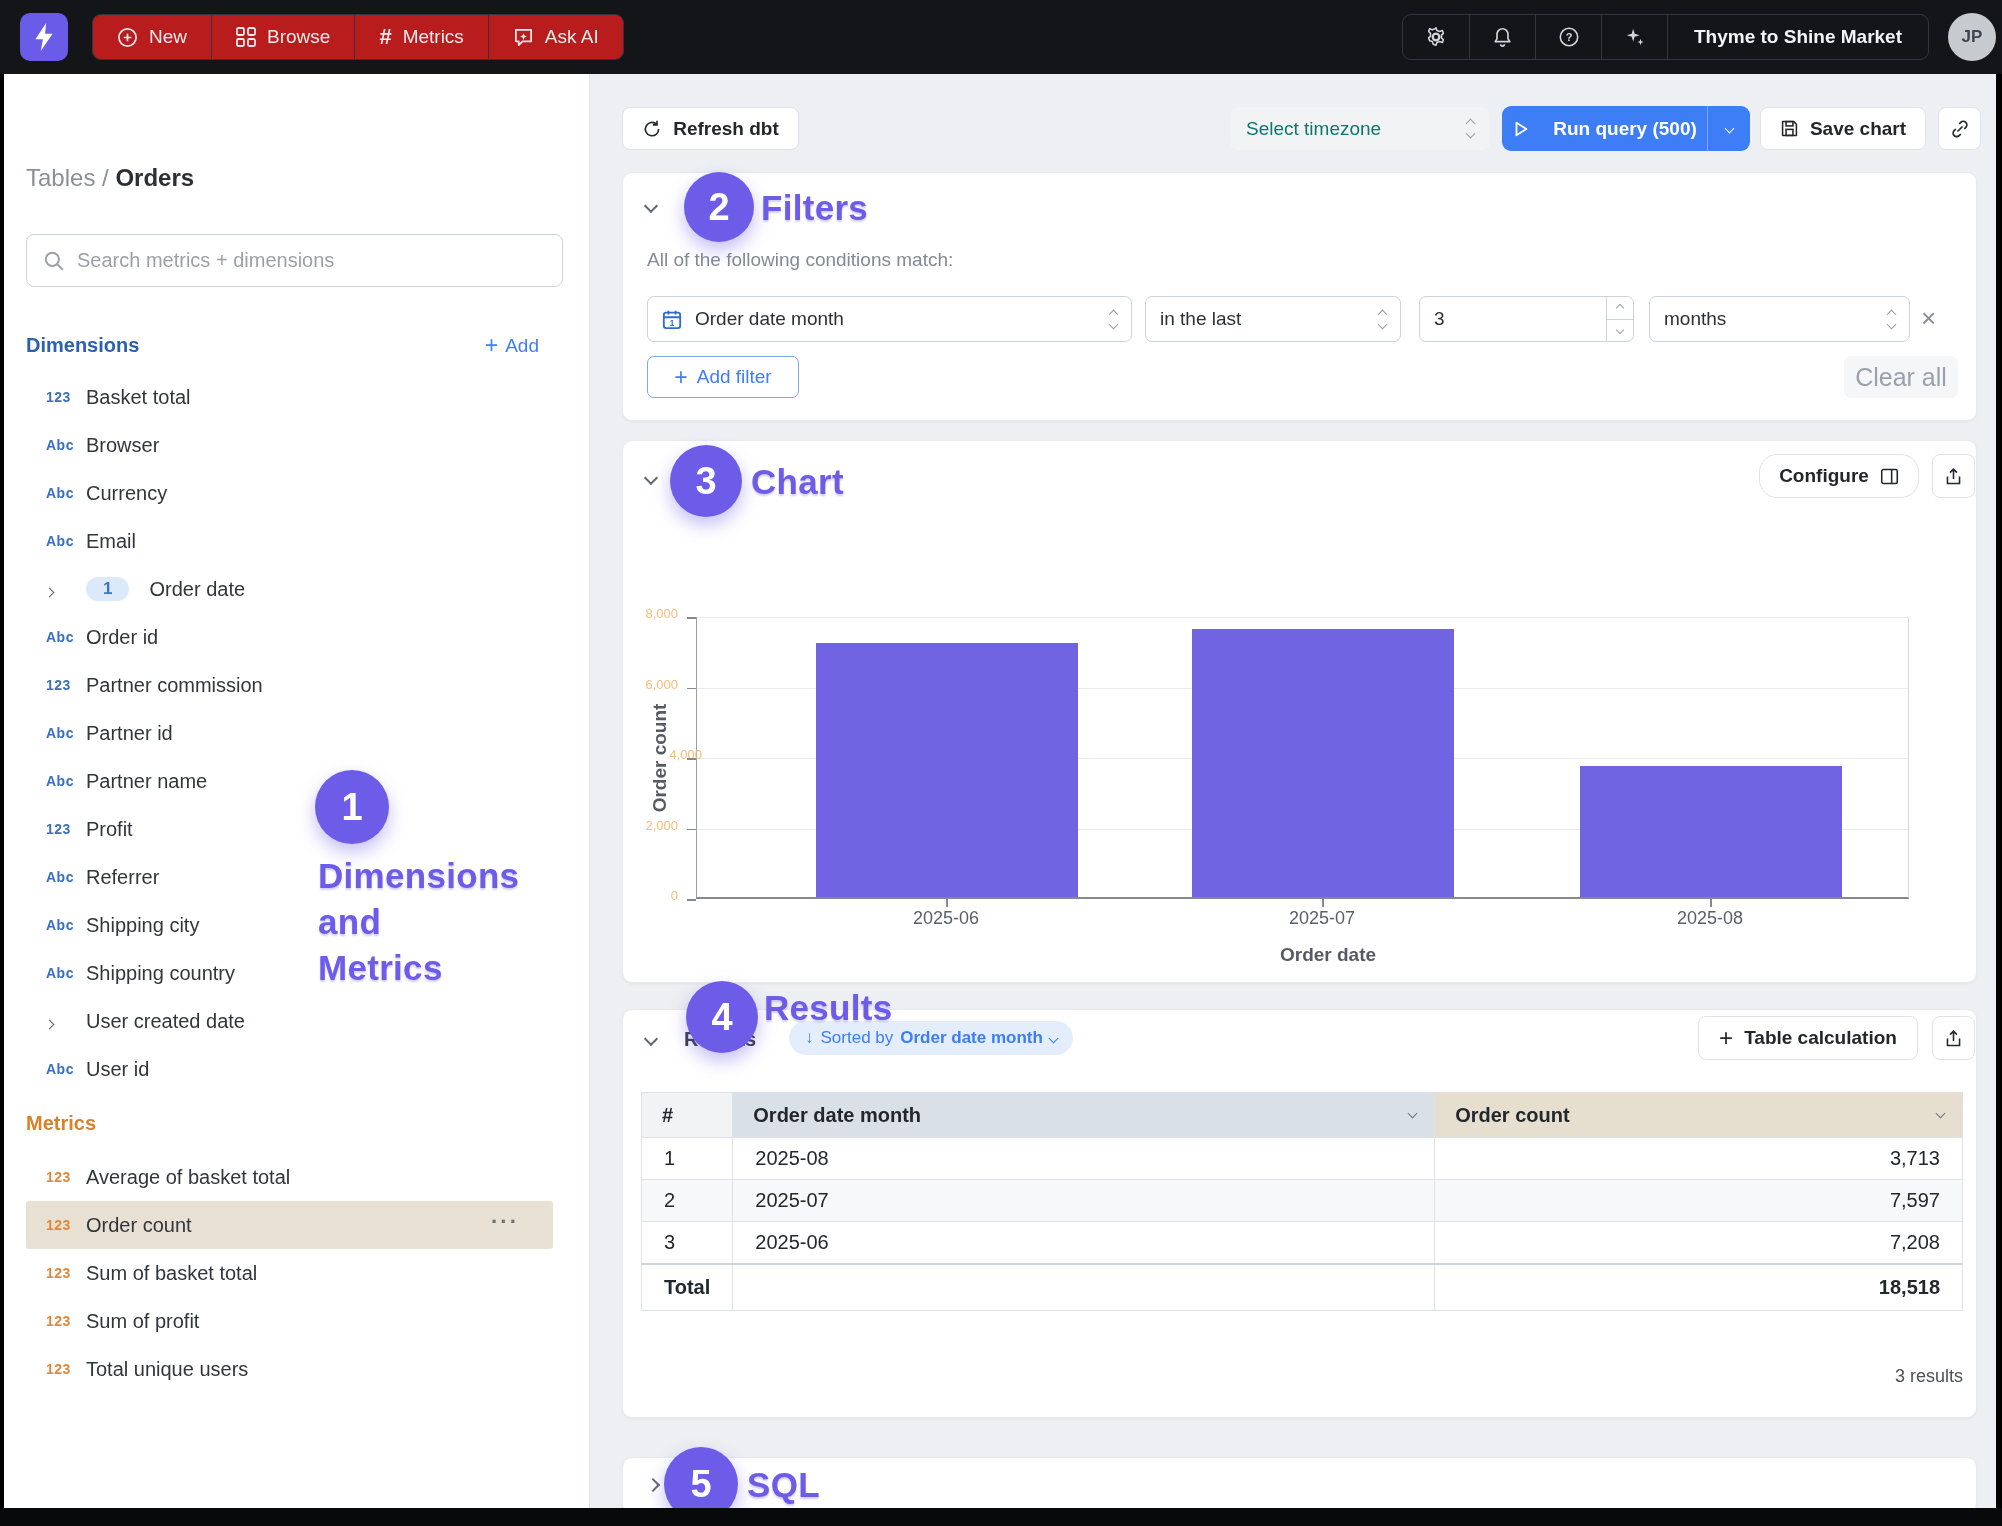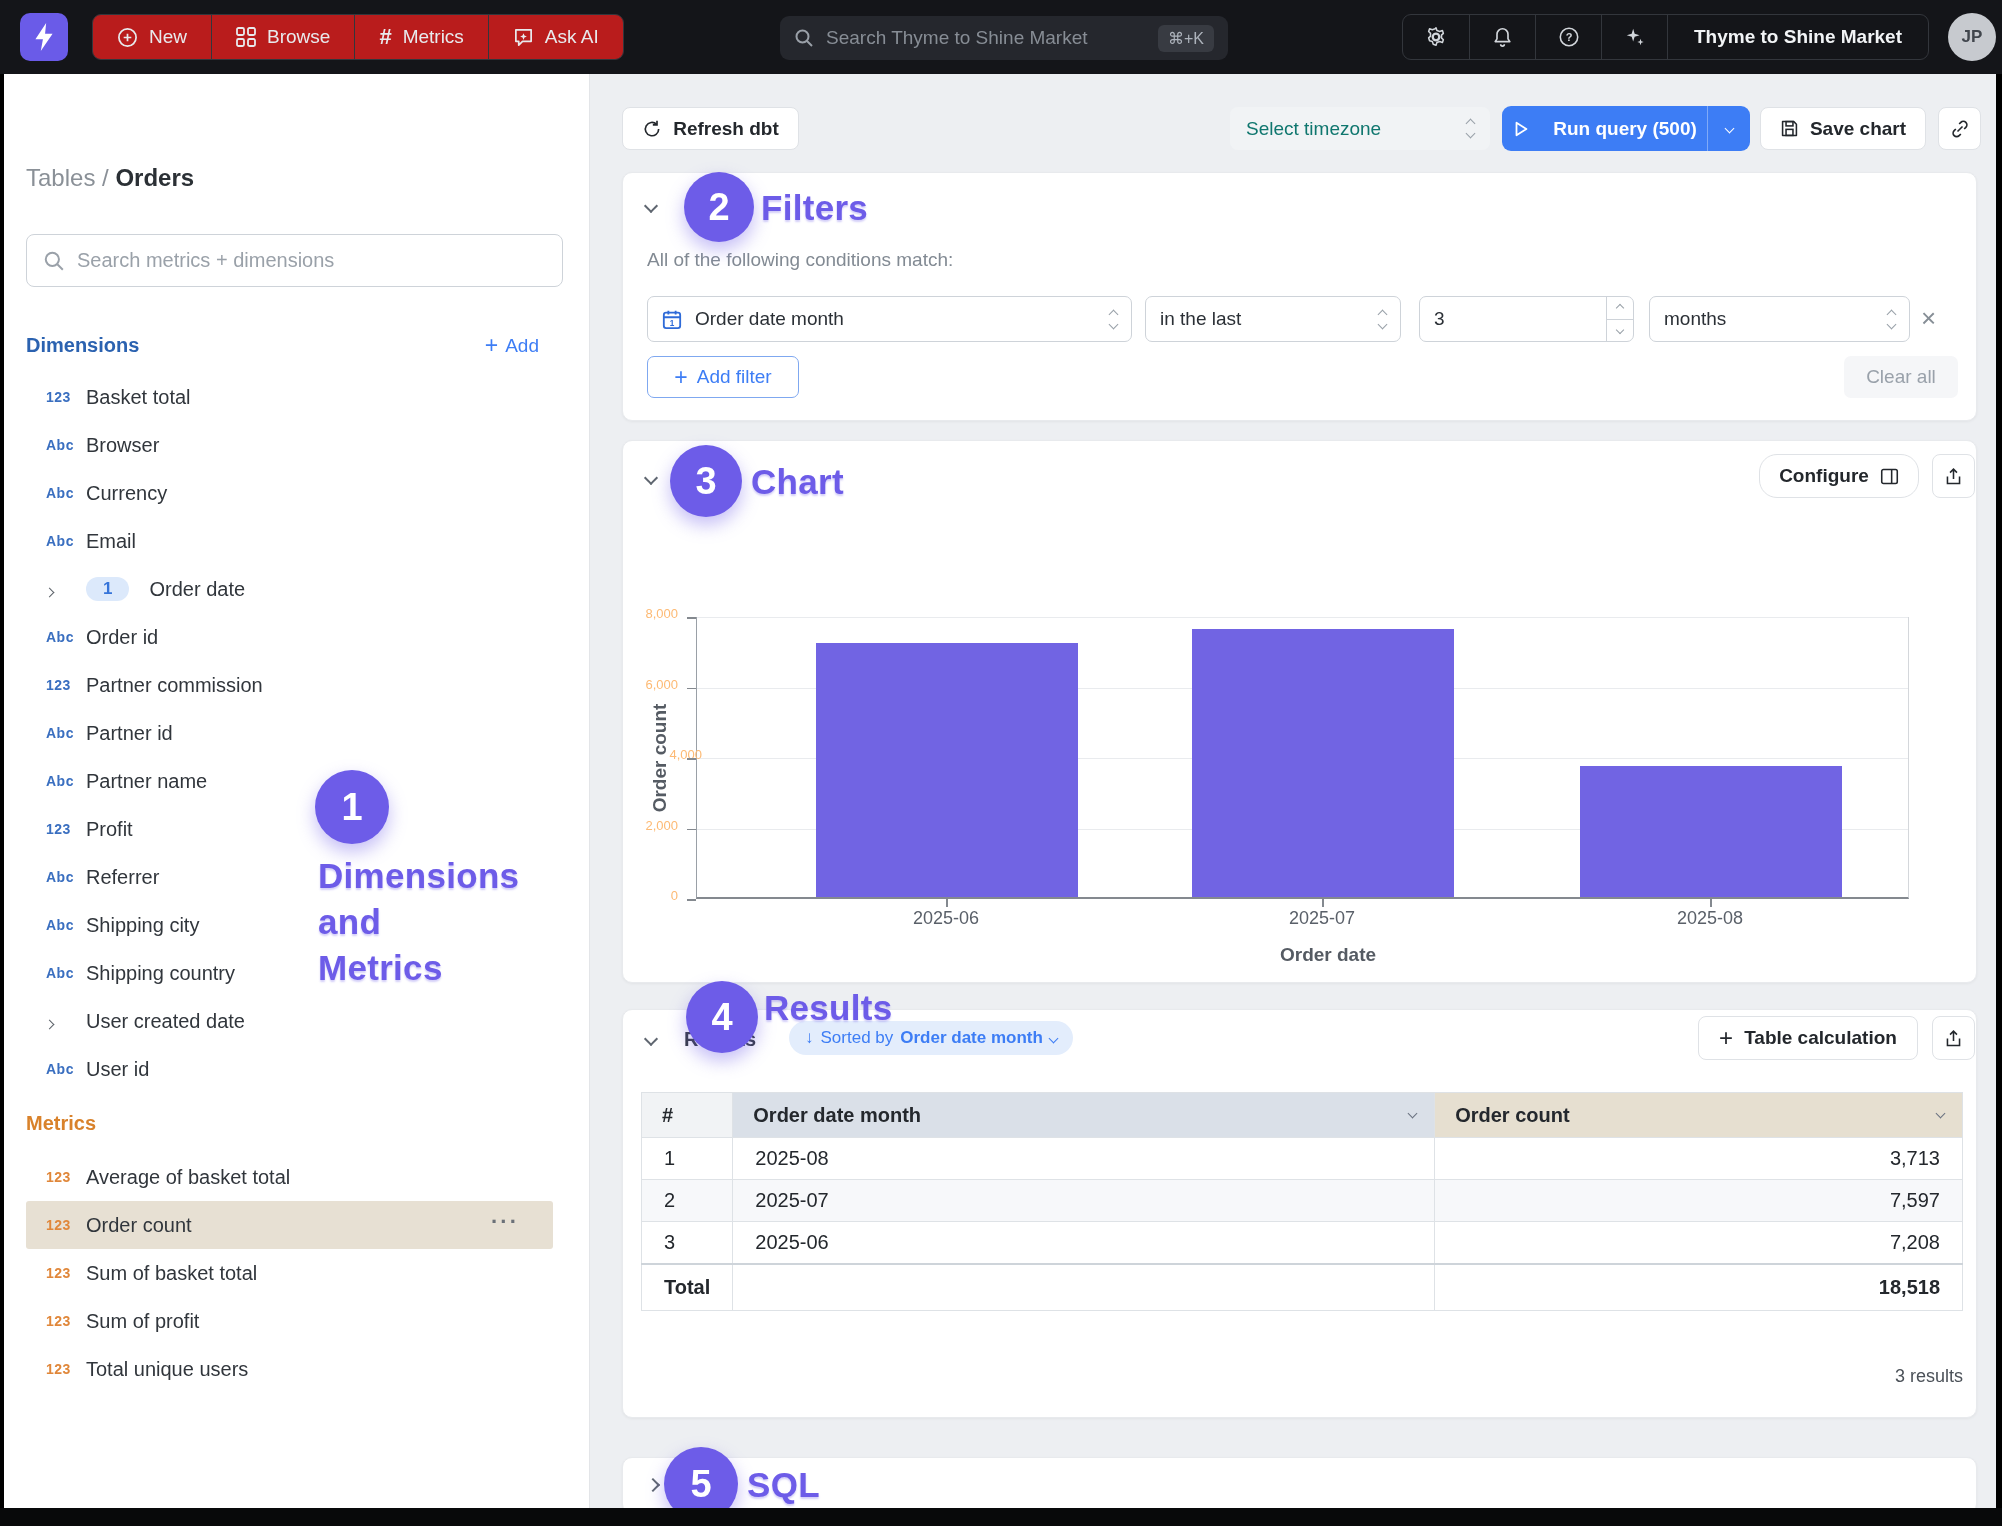--- a/index.html
+++ b/index.html
@@ -68,21 +68,21 @@
   .section-chev { color:#5f6670; }
   .hidden-title { font-size:20px; font-weight:700; color:#343a40; }
   .card-desc { color:#828a93; font-size:19px; }
 
   .fctrl { background:#fff; border:1px solid #ced3d9; border-radius:7px; display:flex; align-items:center; font-size:19px; color:#2b3036; padding:0 14px; justify-content:space-between; }
   .stepper { position:absolute; right:0; top:0; bottom:0; width:27px; border-left:1px solid #ced3d9; display:flex; flex-direction:column; }
   .stepper > div { flex:1; display:flex; align-items:center; justify-content:center; color:#98a0a8; cursor:pointer; }
   .stepper > div + div { border-top:1px solid #ced3d9; }
   .stepper .chev { width:6px; height:6px; border-width:1.6px; }
   .addfilter { left:646px; top:355px; width:152px; height:42px; border:1px solid #7fa8f0; border-radius:7px; color:#3d7df5; font-size:19px; display:flex; align-items:center; justify-content:center; gap:9px; cursor:pointer; background:#fff; }
-  .clearall { left:1843px; top:355px; width:114px; height:42px; background:#f5f6f8; border-radius:7px; color:#99a1aa; font-size:19px; display:flex; align-items:center; justify-content:center; cursor:pointer; }
+  .clearall { left:1843px; top:355px; width:114px; height:42px; background:#f5f6f8; border-radius:7px; color:#99a1aa; font-size:25px; display:flex; align-items:center; justify-content:center; cursor:pointer; }
   .xclose { color:#868e96; font-size:26px; cursor:pointer; line-height:1; }
 
   
   .plot { left:696px; top:617px; width:1213px; height:282px; border-left:1.5px solid #9aa0a7; border-bottom:2px solid #84898f; border-right:1px solid #d4d7db; }
   .grid { position:absolute; left:0; right:0; height:1px; background:#e9ebee; }
   .bar { position:absolute; bottom:0; width:262px; background:#7164e3; }
   .ytick { position:absolute; width:100px; text-align:right; font-size:13px; color:#fdba74; }
   .ydash { position:absolute; width:9px; height:1.5px; background:#84898f; left:687px; }
   .xdash { position:absolute; width:1.5px; height:8px; background:#84898f; top:899px; }
   .xtick { position:absolute; width:160px; text-align:center; font-size:18px; color:#5a6069; top:908px; }
@@ -154,30 +154,20 @@
       </div>
       <div class="navitem">
         <span>
           <svg width="21" height="21" viewBox="0 0 22 22">
               <path d="M3 3 h16 v12 h-9 l-4 4 v-4 h-3 z" fill="none" stroke="#e8eaed" stroke-width="1.8" stroke-linejoin="round"></path>
               <path d="M11 6.5 l1 2.5 2.5 1 -2.5 1 -1 2.5 -1 -2.5 -2.5 -1 2.5 -1 z" fill="#e8eaed"></path>
             </svg>
         </span>
         <span>Ask AI</span>
       </div>
-    </div>
-    <div class="abs navsearch">
-      <span>
-        <svg width="20" height="20" viewBox="0 0 20 20">
-            <circle cx="8.5" cy="8.5" r="6" fill="none" stroke="#9aa0a8" stroke-width="2"></circle>
-            <path d="M13 13 L18 18" stroke="#9aa0a8" stroke-width="2"></path>
-          </svg>
-      </span>
-      <input placeholder="Search Thyme to Shine Market" style="">
-      <span class="kbd">⌘+K</span>
     </div>
     <div class="abs navright">
       <div class="navicon">
         <span>
           <svg width="22" height="22" viewBox="0 0 24 24">
               <path d="M12 8 a4 4 0 1 0 0.001 0 z M12 2 l1 3 3 1 3-1 1 3 -2 2 0 3 2 2 -1 3 -3-1 -3 1 -1 3 -3-1 -1-3 -3-1 -1-3 2-2 0-3 -2-2 1-3 3 1 3-1 z" fill="none" stroke="#d2d6db" stroke-width="1.7" stroke-linejoin="round"></path>
               <circle cx="12" cy="12" r="3.2" fill="none" stroke="#d2d6db" stroke-width="1.7"></circle>
             </svg>
         </span>
       </div>

